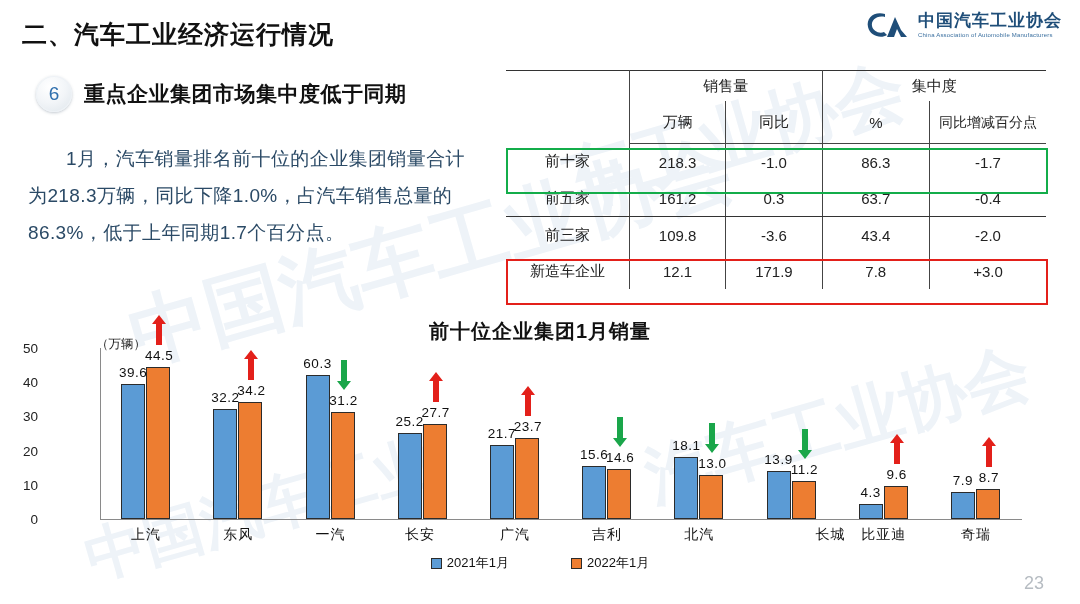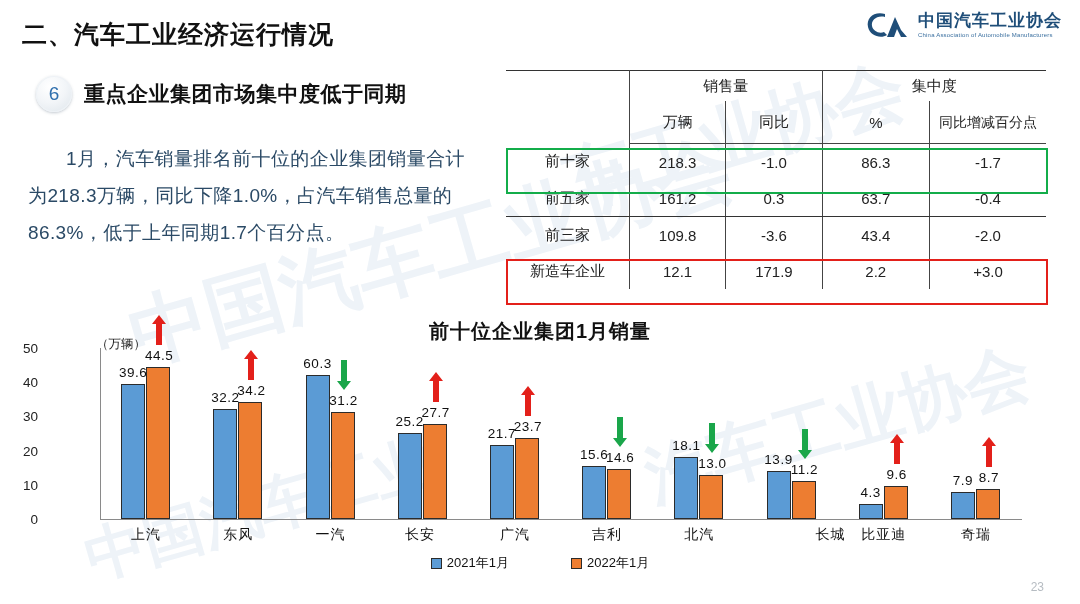--- a/index.html
+++ b/index.html
@@ -101,21 +101,21 @@
   .arrow{position:absolute;width:14px;height:30px;transform:translateX(-50%);}
   .legend{
     position:absolute;left:0;top:242px;width:1080px;
     display:flex;justify-content:center;gap:62px;font-size:13px;color:#111;
   }
   .lg{display:flex;align-items:center;gap:5px;}
   .sw{width:9px;height:9px;border:1px solid #2b2b2b;}
   .sw21{background:#5b9bd5;}
   .sw22{background:#ed7d31;}
 
-  .pageno{position:absolute;right:36px;bottom:10px;font-size:12px;color:#b6bcc2;z-index:3;}
+  .pageno{position:absolute;right:36px;bottom:10px;font-size:18px;color:#b6bcc2;z-index:3;}
 </style>
 </head>
 <body>
 
 <div class="wm wm-a">中国汽车工业协会</div>
 <div class="wm wm-b">车工业协会</div>
 <div class="wm wm-c">汽车工业协会</div>
 <div class="wm wm-d">中国汽车工业</div>
 
 <div class="slide-title">二、汽车工业经济运行情况</div>
@@ -174,21 +174,21 @@
         <td class="tl-none">前三家</td>
         <td>109.8</td>
         <td>-3.6</td>
         <td>43.4</td>
         <td class="tr-none">-2.0</td>
       </tr>
       <tr>
         <td class="tl-none">新造车企业</td>
         <td>12.1</td>
         <td>171.9</td>
-        <td>2.2</td>
+        <td>7.8</td>
         <td class="tr-none">+3.0</td>
       </tr>
     </tbody>
   </table>
   <div class="hl hl-green"></div>
   <div class="hl hl-red"></div>
 </div>
 
 <div class="chart">
   <div class="chart-title">前十位企业集团1月销量</div>

